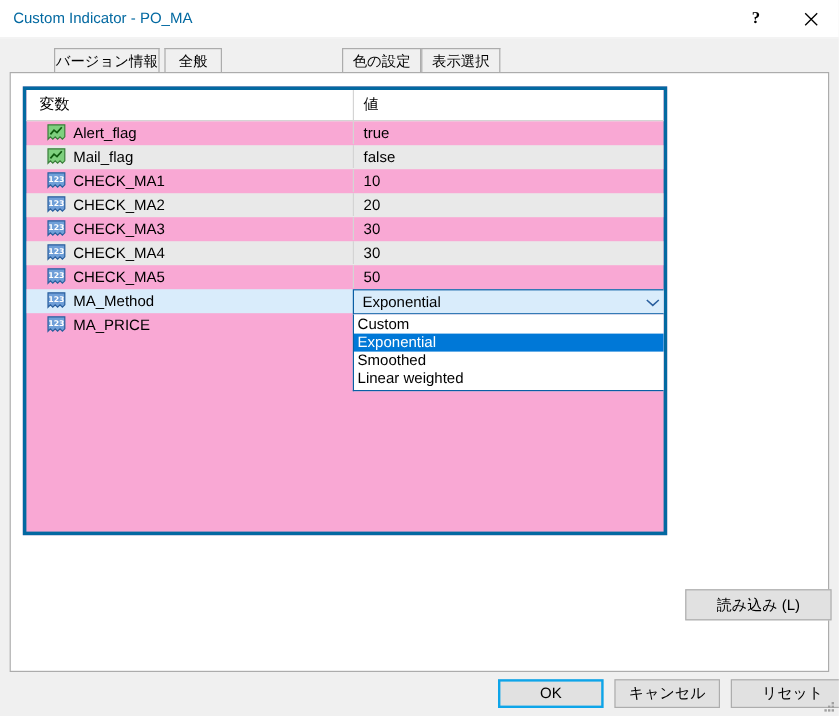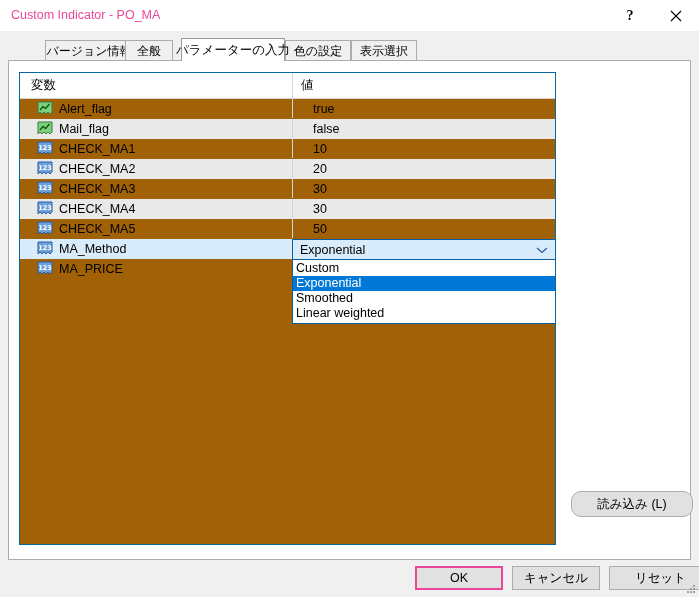--- a/index.html
+++ b/index.html
@@ -25,21 +25,21 @@
     width: 699px;
     height: 31px;
     background: #ffffff;
     border-bottom: 1px solid #f0f0f0;
   }
   .title-text {
     position: absolute;
     left: 11px;
     top: 8px;
     font-size: 12.5px;
-    color: #ec4899;
+    color: #0369a1;
     white-space: nowrap;
   }
   .win-btns {
     position: absolute;
     right: 0;
     top: 0;
     height: 31px;
     display: flex;
   }
   .win-btn {
@@ -106,24 +106,24 @@
     border: 1px solid #acacac;
     z-index: 1;
   }
 
   
   .grid {
     position: absolute;
     left: 10px;
     top: 11px;
     width: 537px;
-    height: 473px;
-    box-sizing: border-box;
-    border: 1px solid #0369a1;
-    background: #a16207;
+    height: 374px;
+    box-sizing: border-box;
+    border: 3px solid #0369a1;
+    background: #f9a8d4;
     overflow: hidden;
   }
   .grid-head {
     height: 25px;
     display: flex;
     border-bottom: 1px solid #d4d4d4;
     background: #ffffff;
   }
   .grid-head .hc {
     display: flex;
@@ -149,21 +149,21 @@
     display: flex;
     align-items: center;
     padding-left: 6px;
     box-sizing: border-box;
     height: 100%;
   }
   .cell-val {
     flex: 1;
     display: flex;
     align-items: center;
-    padding-left: 20px;
+    padding-left: 8px;
     box-sizing: border-box;
     height: 100%;
     border-left: 1px solid #d4d4d4;
     font-size: 12.5px;
   }
   .row.sel .cell-val { border-left: none; padding-left: 0; }
   .pname {
     font-size: 12.5px;
     margin-left: 6px;
     white-space: nowrap;
@@ -231,38 +231,38 @@
     height: 26px;
     box-sizing: border-box;
     background: #e1e1e1;
     border: 1px solid #adadad;
     display: flex;
     align-items: center;
     justify-content: center;
     font-size: 12.5px;
     cursor: default;
   }
-  .side-btn.load { top: 430px; border-radius: 10px; }
+  .side-btn.load { top: 430px; }
   .side-btn.save { top: 464px; }
 
   
   .bbtn {
     position: absolute;
     top: 566px;
     height: 24px;
     box-sizing: border-box;
     background: #e1e1e1;
     border: 1px solid #adadad;
     display: flex;
     align-items: center;
     justify-content: center;
     font-size: 12.5px;
     cursor: default;
   }
-  .bbtn.ok     { left: 415px; width: 88px; border: 2px solid #ec4899; background: #e1e1e1; }
+  .bbtn.ok     { left: 415px; width: 88px; border: 2px solid #0ea5e9; background: #e1e1e1; }
   .bbtn.cancel { left: 512px; width: 88px; }
   .bbtn.reset  { left: 609px; width: 103px; }
 
   .grip {
     position: absolute;
     right: 3px;
     bottom: 3px;
     width: 10px;
     height: 10px;
   }
@@ -285,22 +285,21 @@
     <div class="win-btn close">
       <svg width="12" height="12" viewBox="0 0 12 12">
         <path d="M1 1 L11 11 M11 1 L1 11" stroke="#000" stroke-width="1.1" fill="none"></path>
       </svg>
     </div>
   </div>
 </div>
 
 <div class="tabstrip">
   <div class="tab" style="left:0px;width:88px;">バージョン情報</div>
-  <div class="tab" style="left:80px;width:48px;">全般</div>
-  <div class="tab active" style="left:136px;width:104px;">パラメーターの入力</div>
+  <div class="tab" style="left:92px;width:48px;">全般</div>
   <div class="tab" style="left:240px;width:66px;">色の設定</div>
   <div class="tab" style="left:306px;width:66px;">表示選択</div>
 </div>
 
 <div class="panel">
 
   <div class="grid">
     <div class="grid-head">
       <div class="hc hc-name">変数</div>
       <div class="hc hc-val">値</div>

